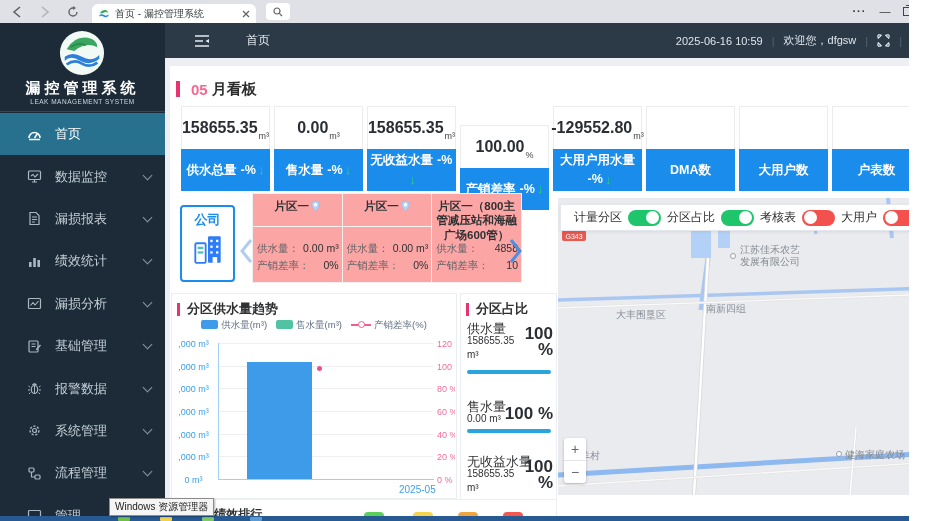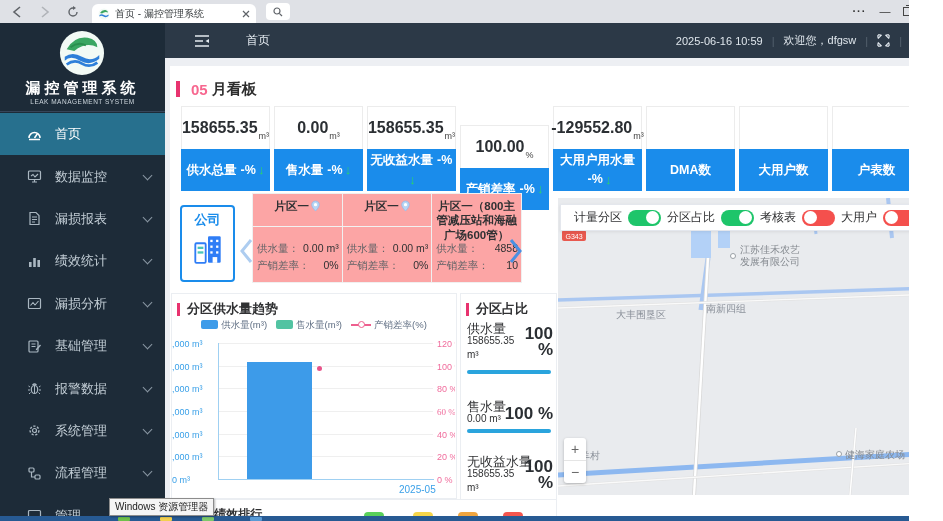--- a/index.html
+++ b/index.html
@@ -76,21 +76,21 @@
   .phead{display:flex;align-items:center;padding:6px 0 0 5px;font-size:13px;font-weight:bold;color:#303133;}
   .phead .accent{height:13px;width:3px;}
   
   .trend{left:171px;top:293px;width:284px;height:204px;}
   .legend{position:absolute;left:0;top:25px;width:100%;display:flex;justify-content:center;align-items:center;gap:9px;font-size:9.5px;color:#5e6d82;white-space:nowrap;}
   .lg-sw{display:inline-block;width:17px;height:9px;border-radius:2px;margin-right:3px;vertical-align:-1px;}
   .lg-line{display:inline-block;width:20px;height:9px;position:relative;margin-right:3px;vertical-align:-1px;}
   .lg-line i{position:absolute;left:0;top:4px;width:20px;height:1.5px;background:#ee5f8e;}
   .lg-line b{position:absolute;left:7px;top:1px;width:5px;height:5px;border:1.5px solid #ee5f8e;border-radius:50%;background:#fff;}
   .gline{position:absolute;left:46px;width:215px;border-top:1px solid #efefef;}
-  .yax{position:absolute;width:43px;text-align:left;font-size:9px;color:#3aa0e8;white-space:nowrap;overflow:hidden;}
+  .yax{position:absolute;width:43px;text-align:center;font-size:9px;color:#3aa0e8;white-space:nowrap;overflow:hidden;}
   .ryax{position:absolute;left:265px;width:18px;text-align:left;font-size:9px;color:#f06c9c;white-space:nowrap;overflow:hidden;}
   .axisv{position:absolute;left:46px;top:49px;width:1px;height:136px;background:#9fd0f2;}
   .axish{position:absolute;left:46px;top:185px;width:216px;height:1px;background:#9fd0f2;}
   .bar{position:absolute;left:75px;top:68px;width:65px;height:117px;background:#3d9be9;}
   .dot{position:absolute;left:145px;top:72px;width:5px;height:5px;border-radius:50%;background:#e8538a;}
   .xlab{position:absolute;left:227px;top:190px;font-size:10px;color:#3aa0e8;text-align:right;}
   
   .share{left:460px;top:293px;width:95px;height:212px;}
   .sname{position:absolute;left:6px;font-size:13px;color:#303133;}
   .sval{position:absolute;left:6px;font-size:10px;color:#303133;}
@@ -555,21 +555,21 @@
     <div class="yax" style="top:45px;">,000 m³</div>
     <div class="yax" style="top:67.7px;">,000 m³</div>
     <div class="yax" style="top:90.3px;">,000 m³</div>
     <div class="yax" style="top:113px;">,000 m³</div>
     <div class="yax" style="top:135.7px;">,000 m³</div>
     <div class="yax" style="top:158.3px;">,000 m³</div>
     <div class="yax" style="top:181px;">0 m³</div>
     <div class="ryax" style="top:45px;">120 %</div>
     <div class="ryax" style="top:67.7px;">100 %</div>
     <div class="ryax" style="top:90.3px;">80 %</div>
-    <div class="ryax" style="top:113px;font-family:Liberation Serif, serif;">60 %</div>
+    <div class="ryax" style="top:113px;">60 %</div>
     <div class="ryax" style="top:135.7px;">40 %</div>
     <div class="ryax" style="top:158.3px;">20 %</div>
     <div class="ryax" style="top:181px;">0 %</div>
     <div class="axisv"></div>
     <div class="axish"></div>
     <div class="bar"></div>
     <div class="dot"></div>
     <div class="xlab">2025-05</div>
   </div>
 

